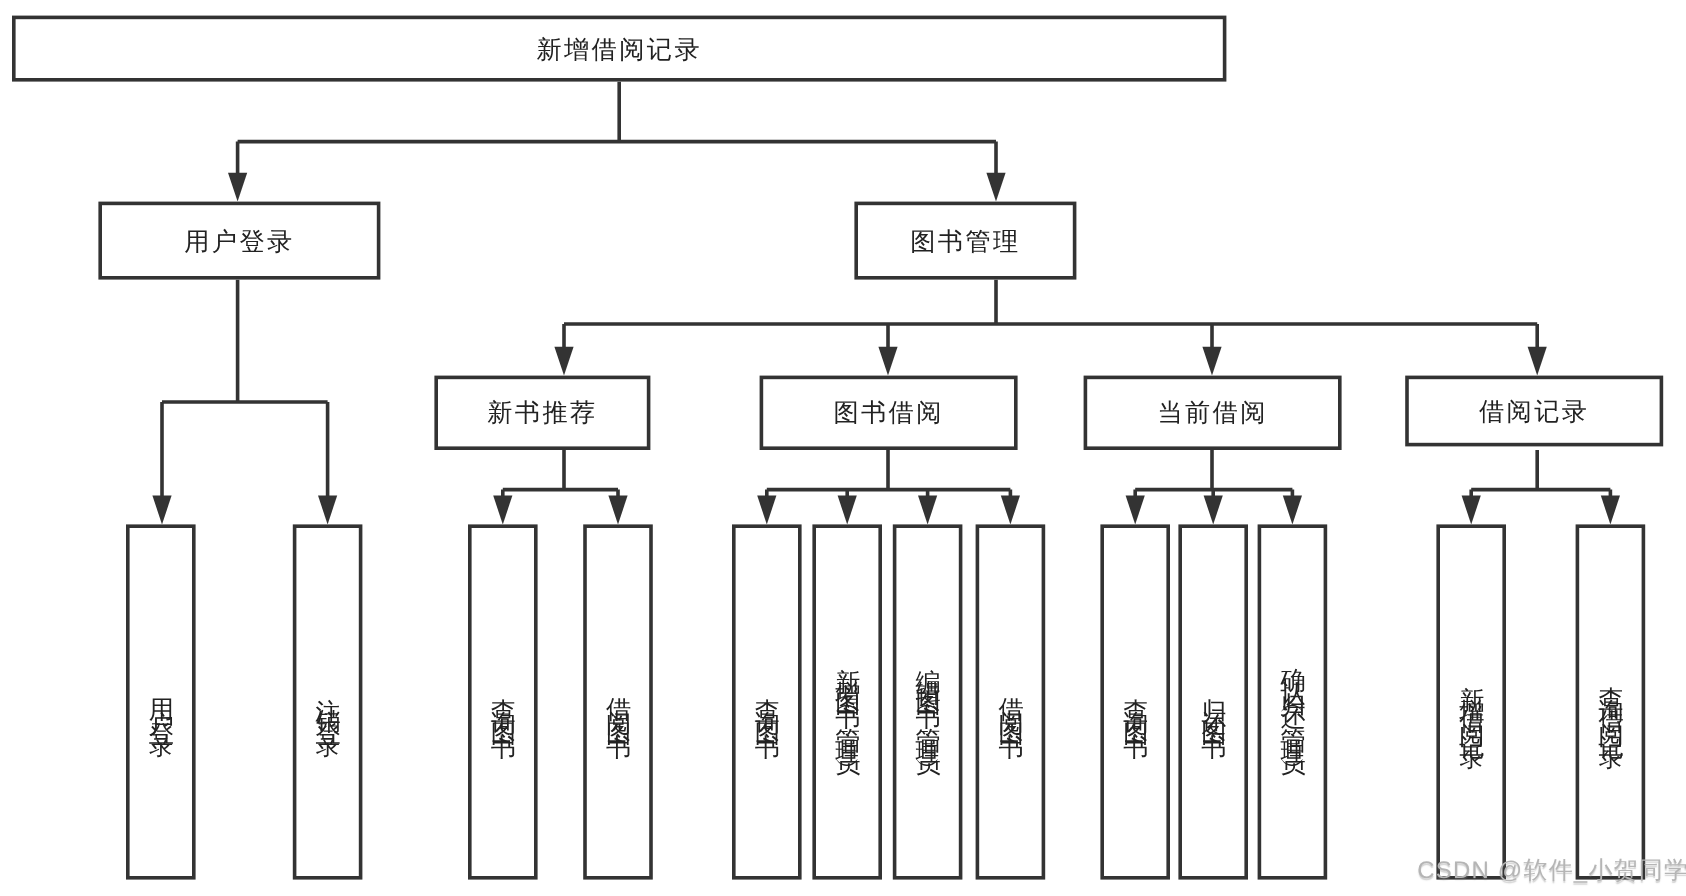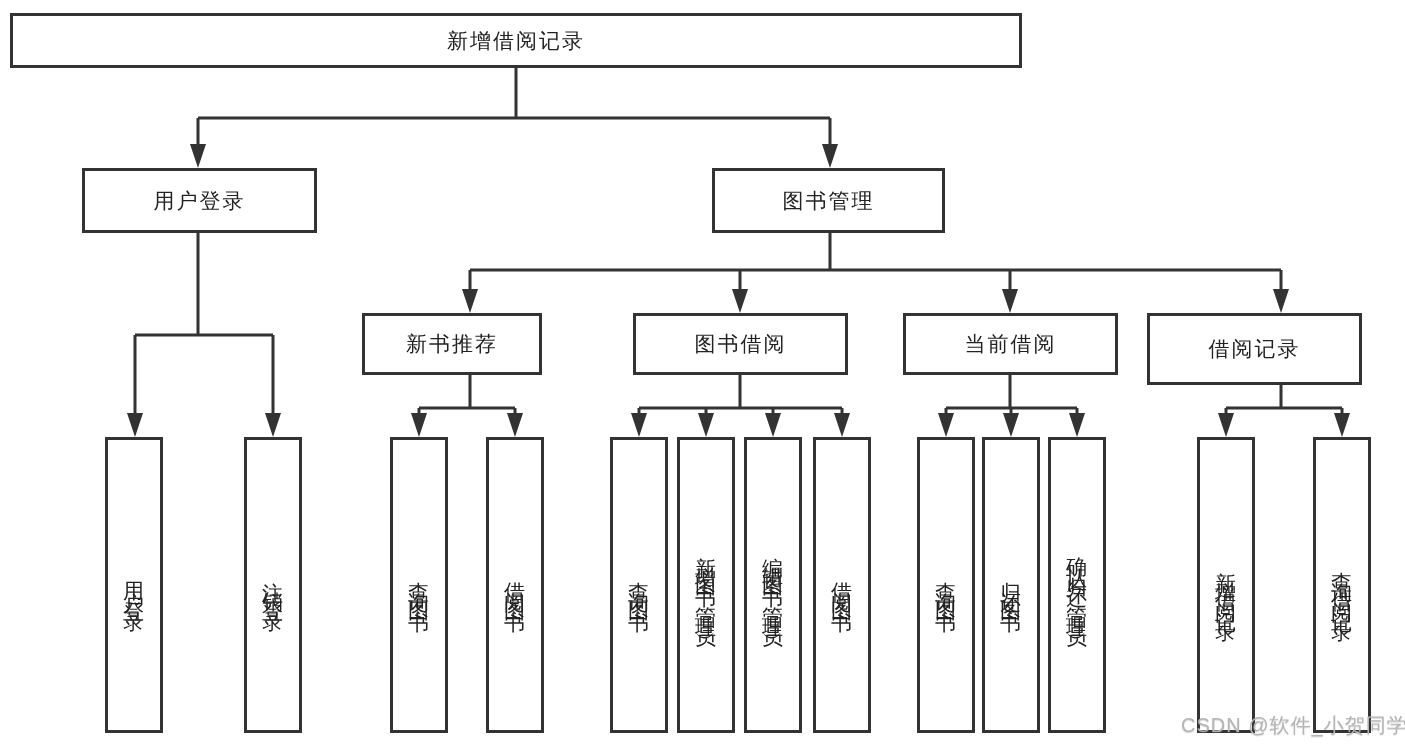--- a/index.html
+++ b/index.html
@@ -55,34 +55,34 @@
     </g>
   </svg>
 
   <div class="box" style="left:10px;top:13px;width:1012px;height:55px">
     <span class="root-label">新增借阅记录</span>
   </div>
 
   <div class="box" style="left:82px;top:168px;width:235px;height:65px">
     <span class="h-label">用户登录</span>
   </div>
-  <div class="box" style="left:712px;top:168px;width:233px;height:65px">
+  <div class="box" style="left:712px;top:168px;width:185px;height:65px">
     <span class="h-label">图书管理</span>
   </div>
 
   <div class="box" style="left:362px;top:313px;width:180px;height:62px">
     <span class="h-label">新书推荐</span>
   </div>
   <div class="box" style="left:633px;top:313px;width:215px;height:62px">
     <span class="h-label">图书借阅</span>
   </div>
   <div class="box" style="left:903px;top:313px;width:215px;height:62px">
     <span class="h-label">当前借阅</span>
   </div>
-  <div class="box" style="left:1147px;top:313px;width:215px;height:72px">
+  <div class="box" style="left:1171px;top:313px;width:215px;height:59px">
     <span class="h-label">借阅记录</span>
   </div>
 
   <div class="box leaf" style="left:105px;top:437px;width:58px;height:296px">
     <span class="v-label">用户登录</span>
   </div>
   <div class="box leaf" style="left:244px;top:437px;width:58px;height:296px">
     <span class="v-label">注销登录</span>
   </div>
 

